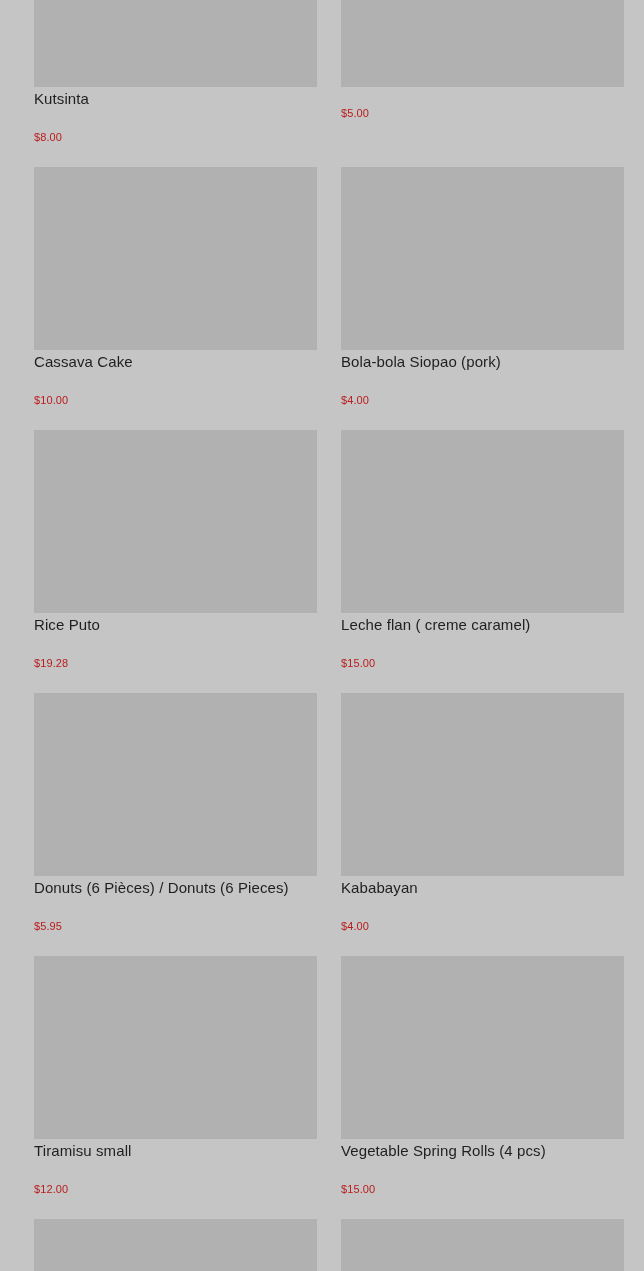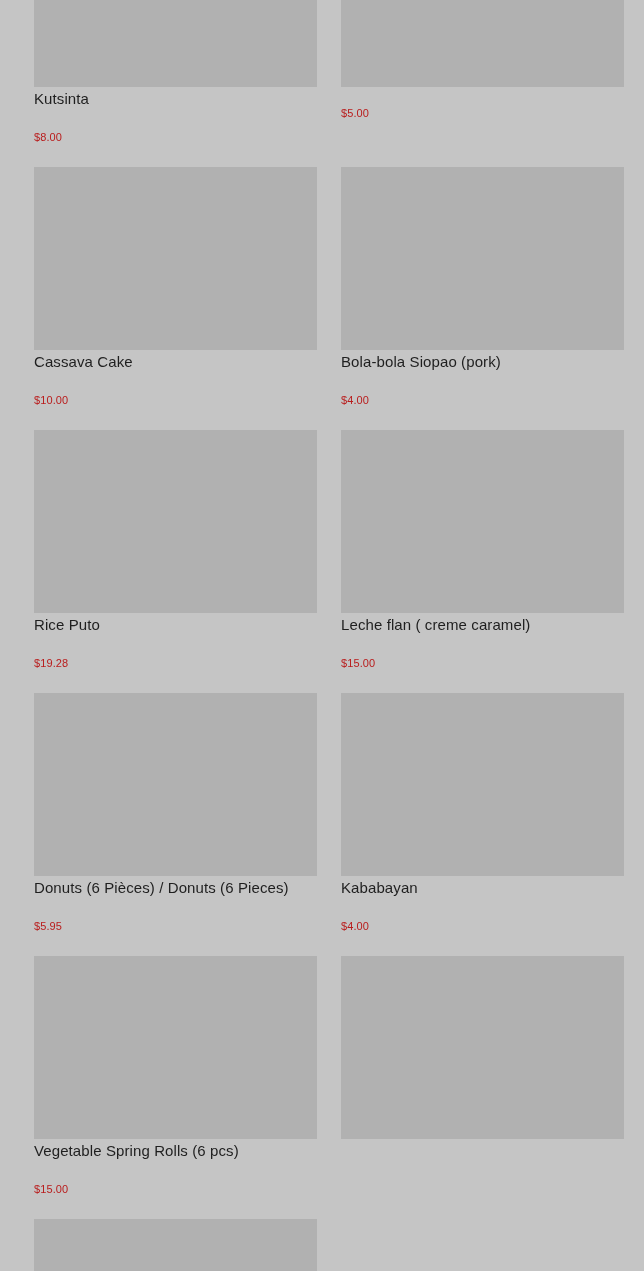--- a/index.html
+++ b/index.html
@@ -128,25 +128,32 @@
     </div>
 
     <div class="product-card">
       <div class="product-thumb"></div>
       <div class="product-info">
         <div class="product-title">Kababayan</div>
         <div class="product-price">$4.00</div>
       </div>
     </div>
 
+    <div class="product-card">
+      <div class="product-thumb"></div>
+      <div class="product-info">
+        <div class="product-title">Tiramisu small</div>
+        <div class="product-price">$12.00</div>
+      </div>
+    </div>
 
     <div class="product-card">
       <div class="product-thumb"></div>
       <div class="product-info">
-        <div class="product-title">Vegetable Spring Rolls (6 pcs)</div>
+        <div class="product-title">Vegetable Spring Rolls (4 pcs)</div>
         <div class="product-price">$15.00</div>
       </div>
     </div>
 
     <div class="product-card">
       <div class="product-thumb"></div>
 
     </div>
 
     <div class="product-card">

